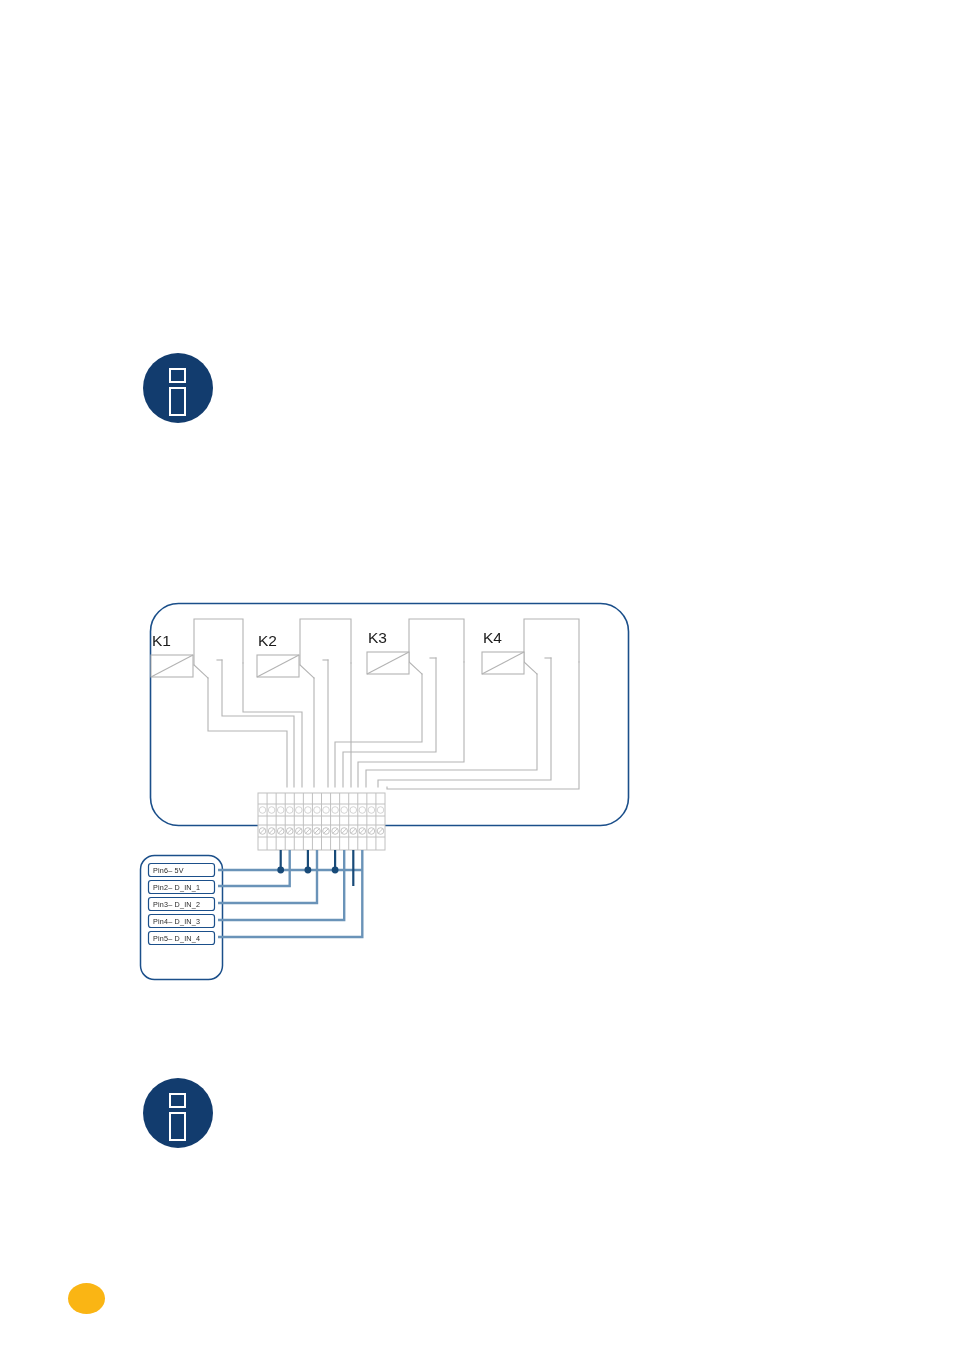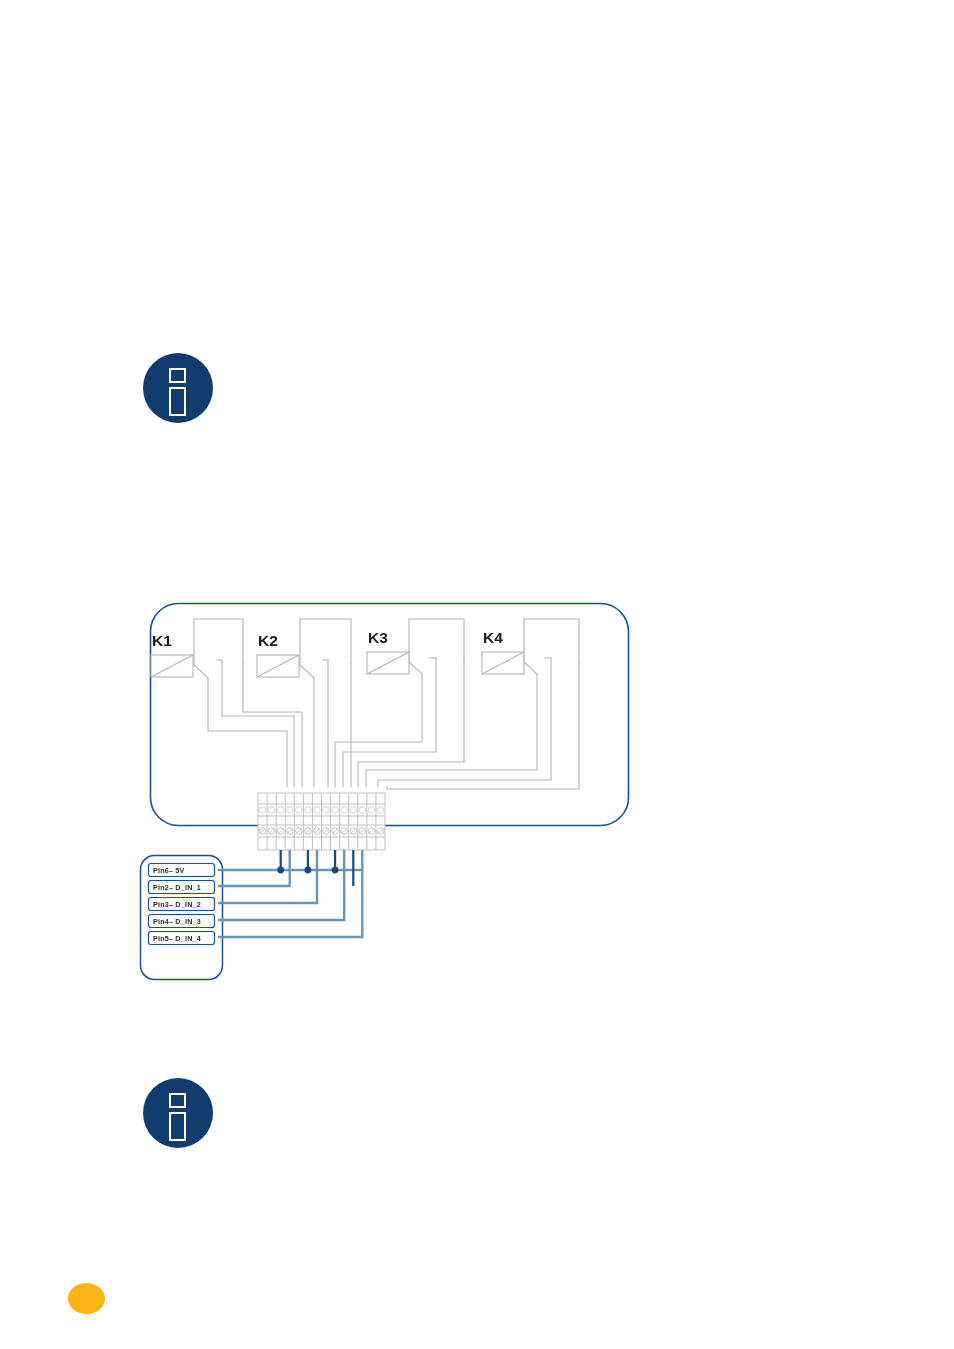--- a/index.html
+++ b/index.html
@@ -41,21 +41,21 @@
     left: 68px; top: 1283px;
     width: 37px; height: 31px;
     background: #fab514;
     border-radius: 50%;
   }
 
   
   #diagram {
     position: absolute;
     left: 130px; top: 590px;
-    width: 520px; height: 400px; font-weight: bold;
+    width: 520px; height: 400px;
   }
   #diagram svg { display: block; overflow: visible; }
 
   .relay-label {
     font-family: "Liberation Sans", sans-serif;
     font-size: 15.5px;
     fill: #1b1b1b;
   }
   .pin-label-text {
     font-family: "Liberation Sans", sans-serif;

